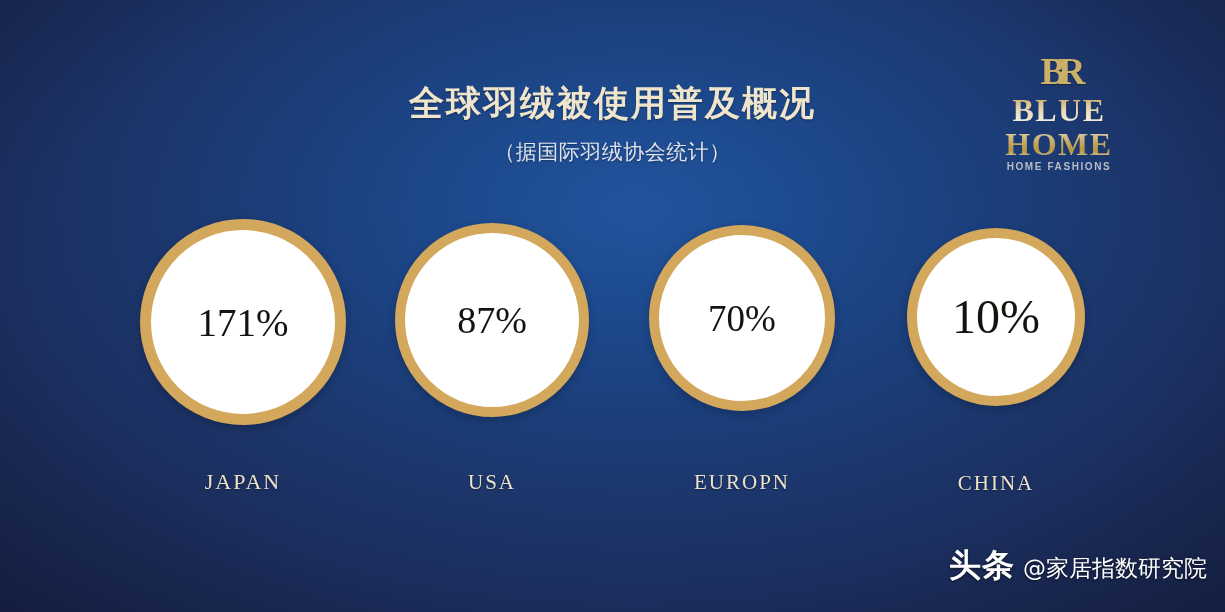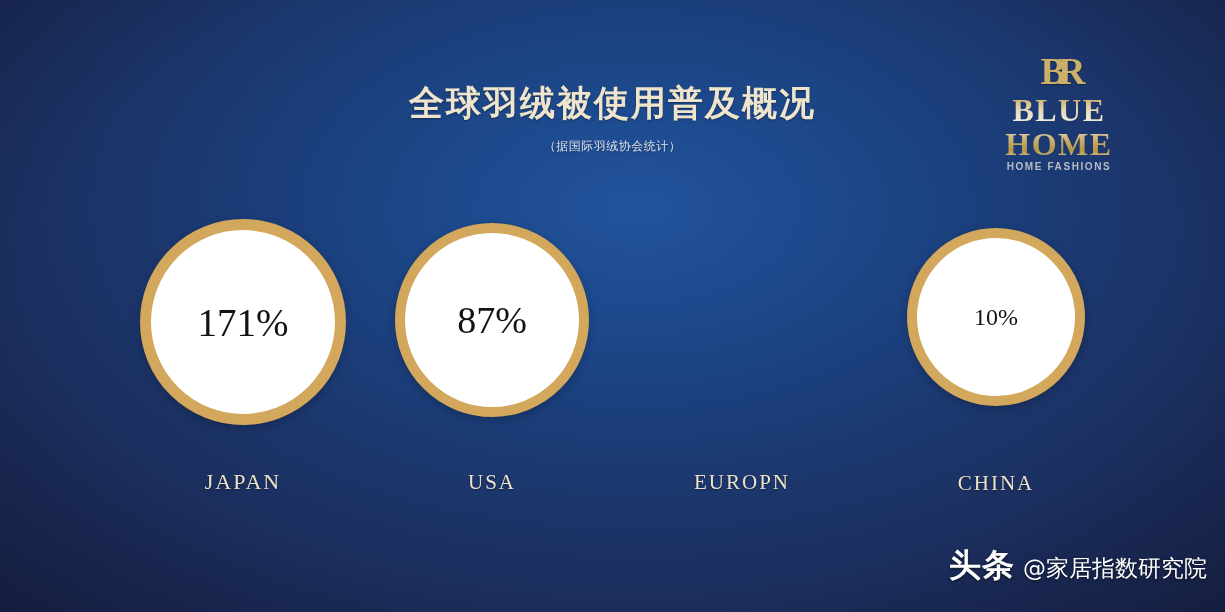--- a/index.html
+++ b/index.html
@@ -48,21 +48,21 @@
     font-size: 35px;
     font-weight: 700;
     letter-spacing: 2px;
     color: #efe5cc;
     text-shadow: 0 1px 2px rgba(0,0,0,0.35);
     line-height: 1.2;
     margin: 0;
   }
   .sub-title {
     font-family: "DejaVu Sans", sans-serif;
-    font-size: 12px;
+    font-size: 21px;
     font-weight: 400;
     color: #dfe3ec;
     letter-spacing: 0.5px;
     margin-top: 14px;
     text-shadow: 0 1px 2px rgba(0,0,0,0.3);
   }
 
   
   .logo {
     position: absolute;
@@ -190,24 +190,29 @@
           <div class="pct" style="font-size: 39px;">171%</div>
         </div>
       </div>
       <div class="country" style="position: absolute; left: 0px; width: 1225px; text-align: center; top: 469px; font-size: 22px; transform: translateX(-369.5px);">JAPAN</div>
       <div class="stat" style="left: 395px; top: 223px; width: 194px;">
         <div class="ring" style="width: 194px; height: 194px; border: 10px solid rgb(211, 167, 92);">
           <div class="pct" style="font-size: 38px;">87%</div>
         </div>
       </div>
       <div class="country" style="position: absolute; left: 0px; width: 1225px; text-align: center; top: 470px; font-size: 21px; transform: translateX(-120.5px);">USA</div>
+      <div class="stat" style="left: 649px; top: 225px; width: 186px;">
+        <div class="ring" style="width: 186px; height: 186px; border: 10px solid rgb(211, 167, 92);">
+          <div class="pct" style="font-size: 37px;">70%</div>
+        </div>
+      </div>
       <div class="country" style="position: absolute; left: 0px; width: 1225px; text-align: center; top: 470px; font-size: 21px; transform: translateX(129.5px);">EUROPN</div>
       <div class="stat" style="left: 907px; top: 228px; width: 178px;">
         <div class="ring" style="width: 178px; height: 178px; border: 10px solid rgb(211, 167, 92);">
-          <div class="pct" style="font-size: 24px;">10%</div>
+          <div class="pct" style="font-size: 48px;">10%</div>
         </div>
       </div>
       <div class="country" style="position: absolute; left: 0px; width: 1225px; text-align: center; top: 471px; font-size: 21px; transform: translateX(383.5px);">CHINA</div>
     </div>
 
   <div class="watermark">
     <span class="wm-brand">头条</span>
     <span class="wm-handle">@家居指数研究院</span>
   </div>
 

